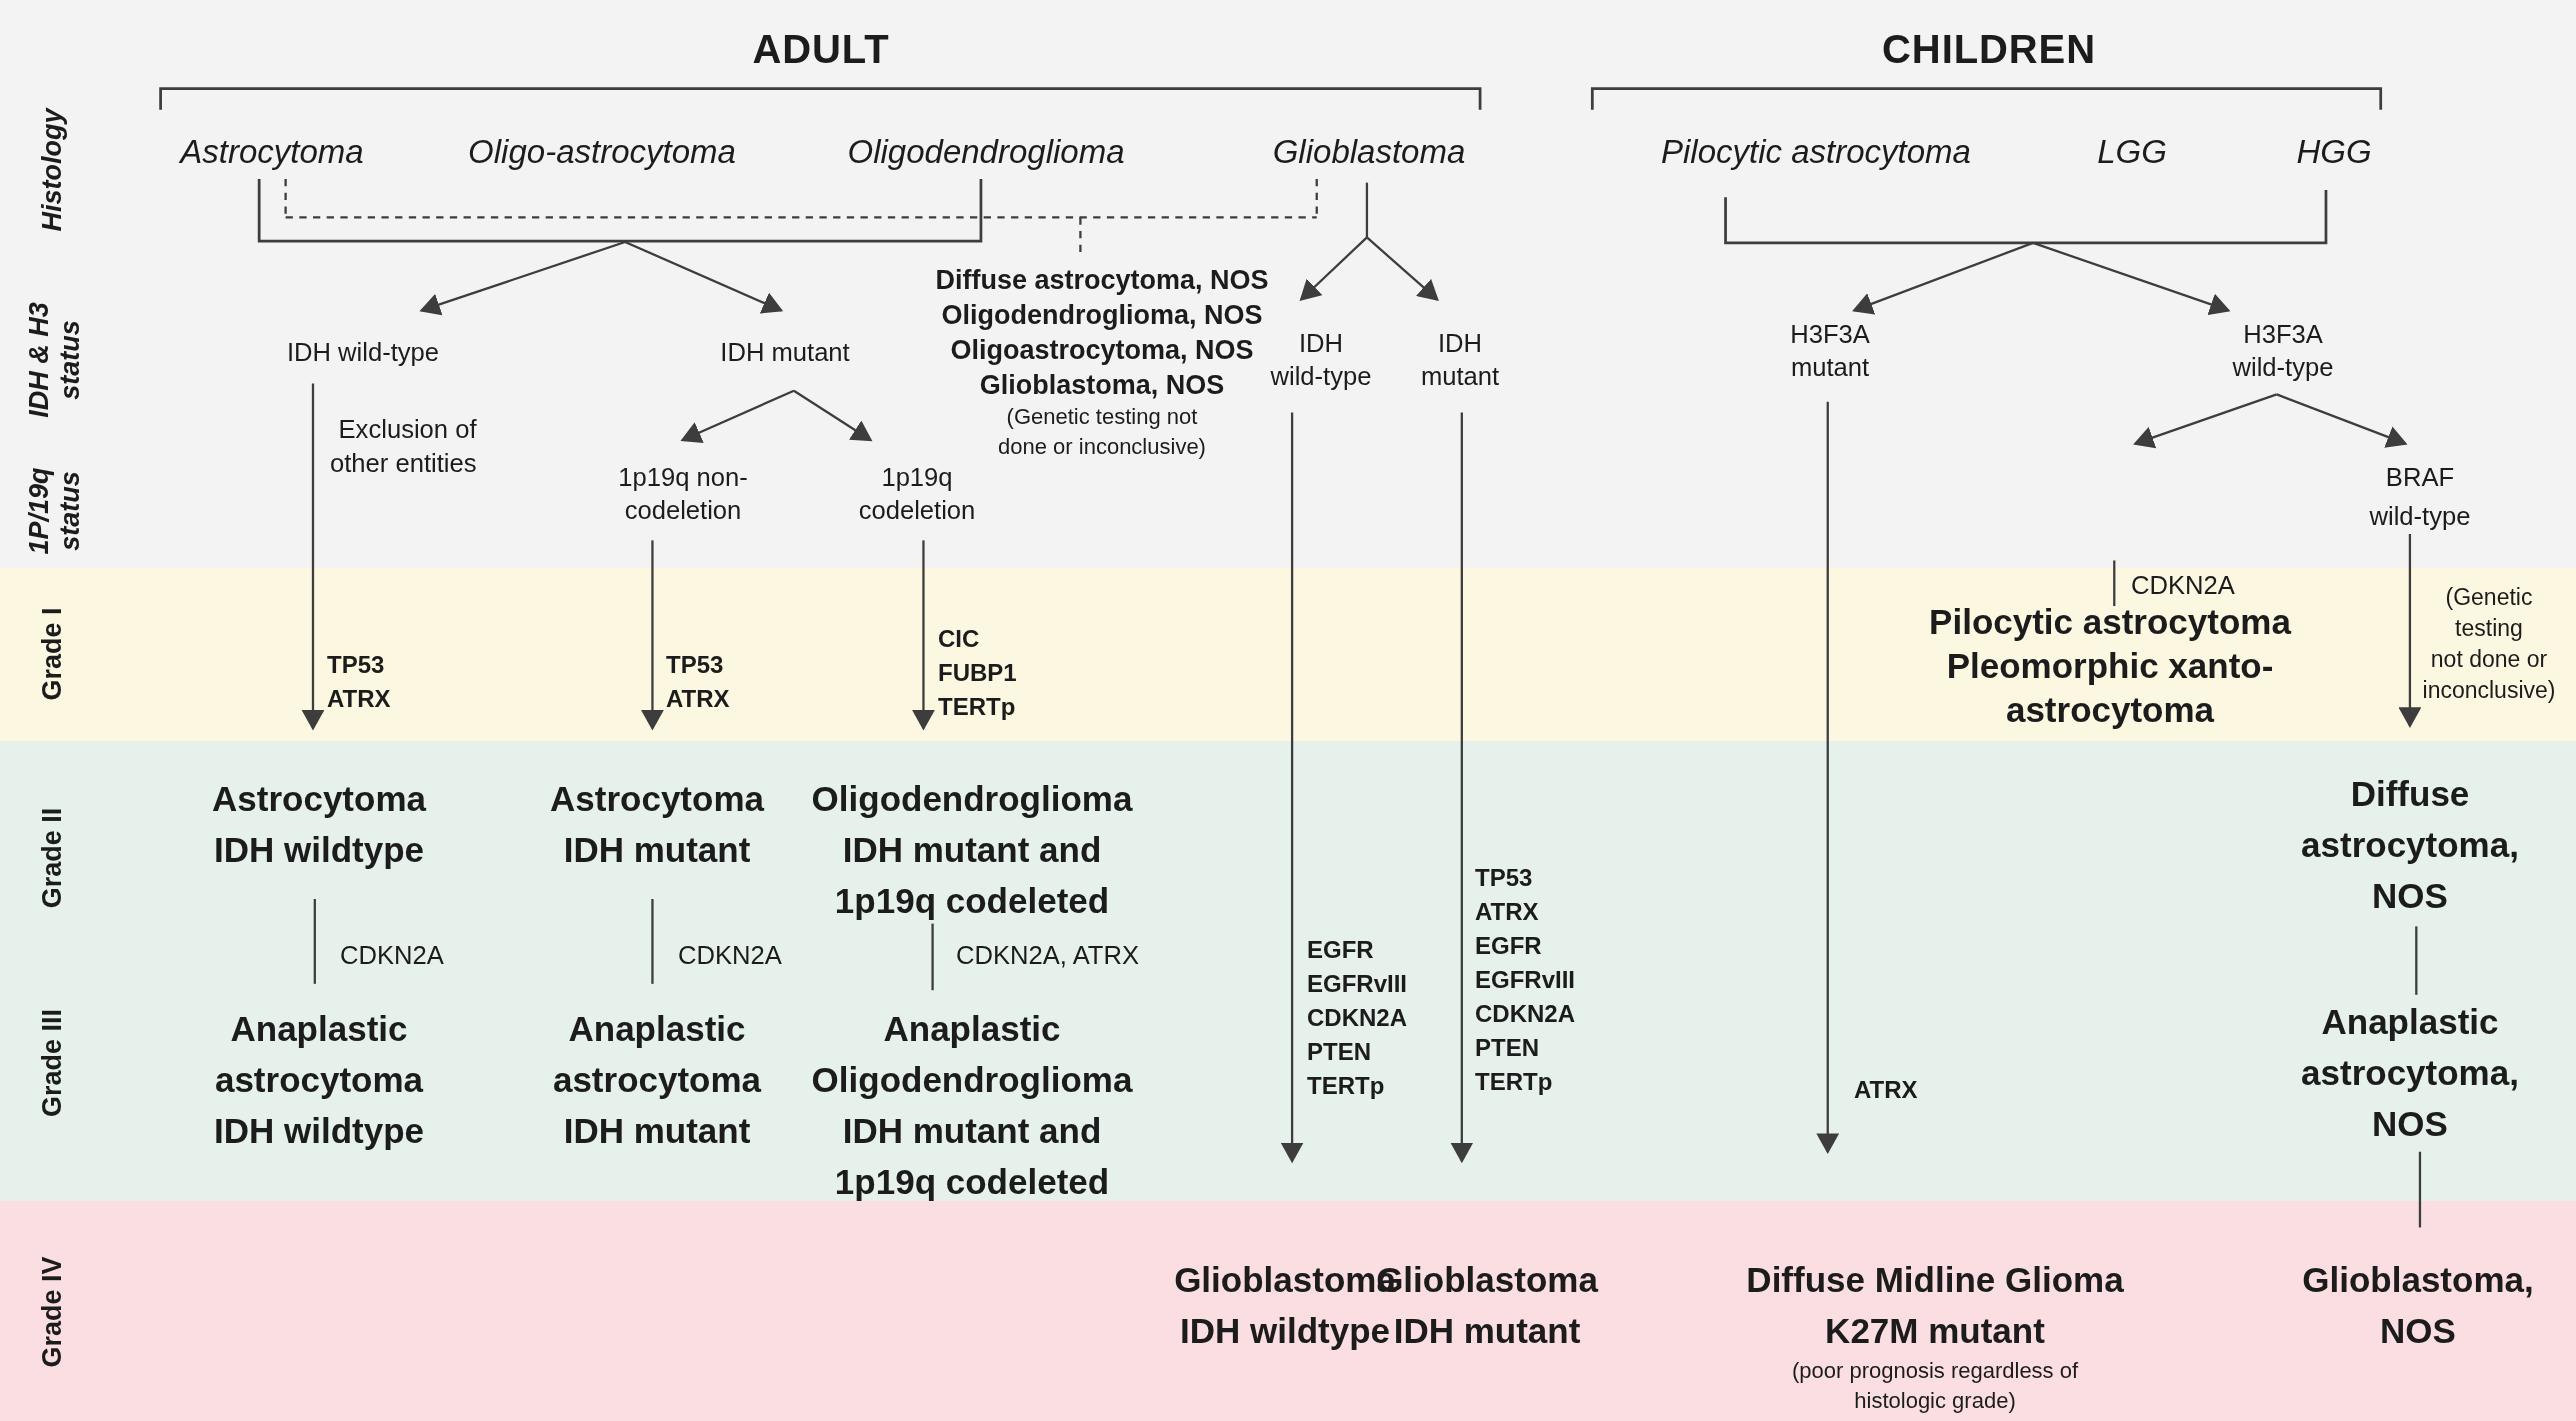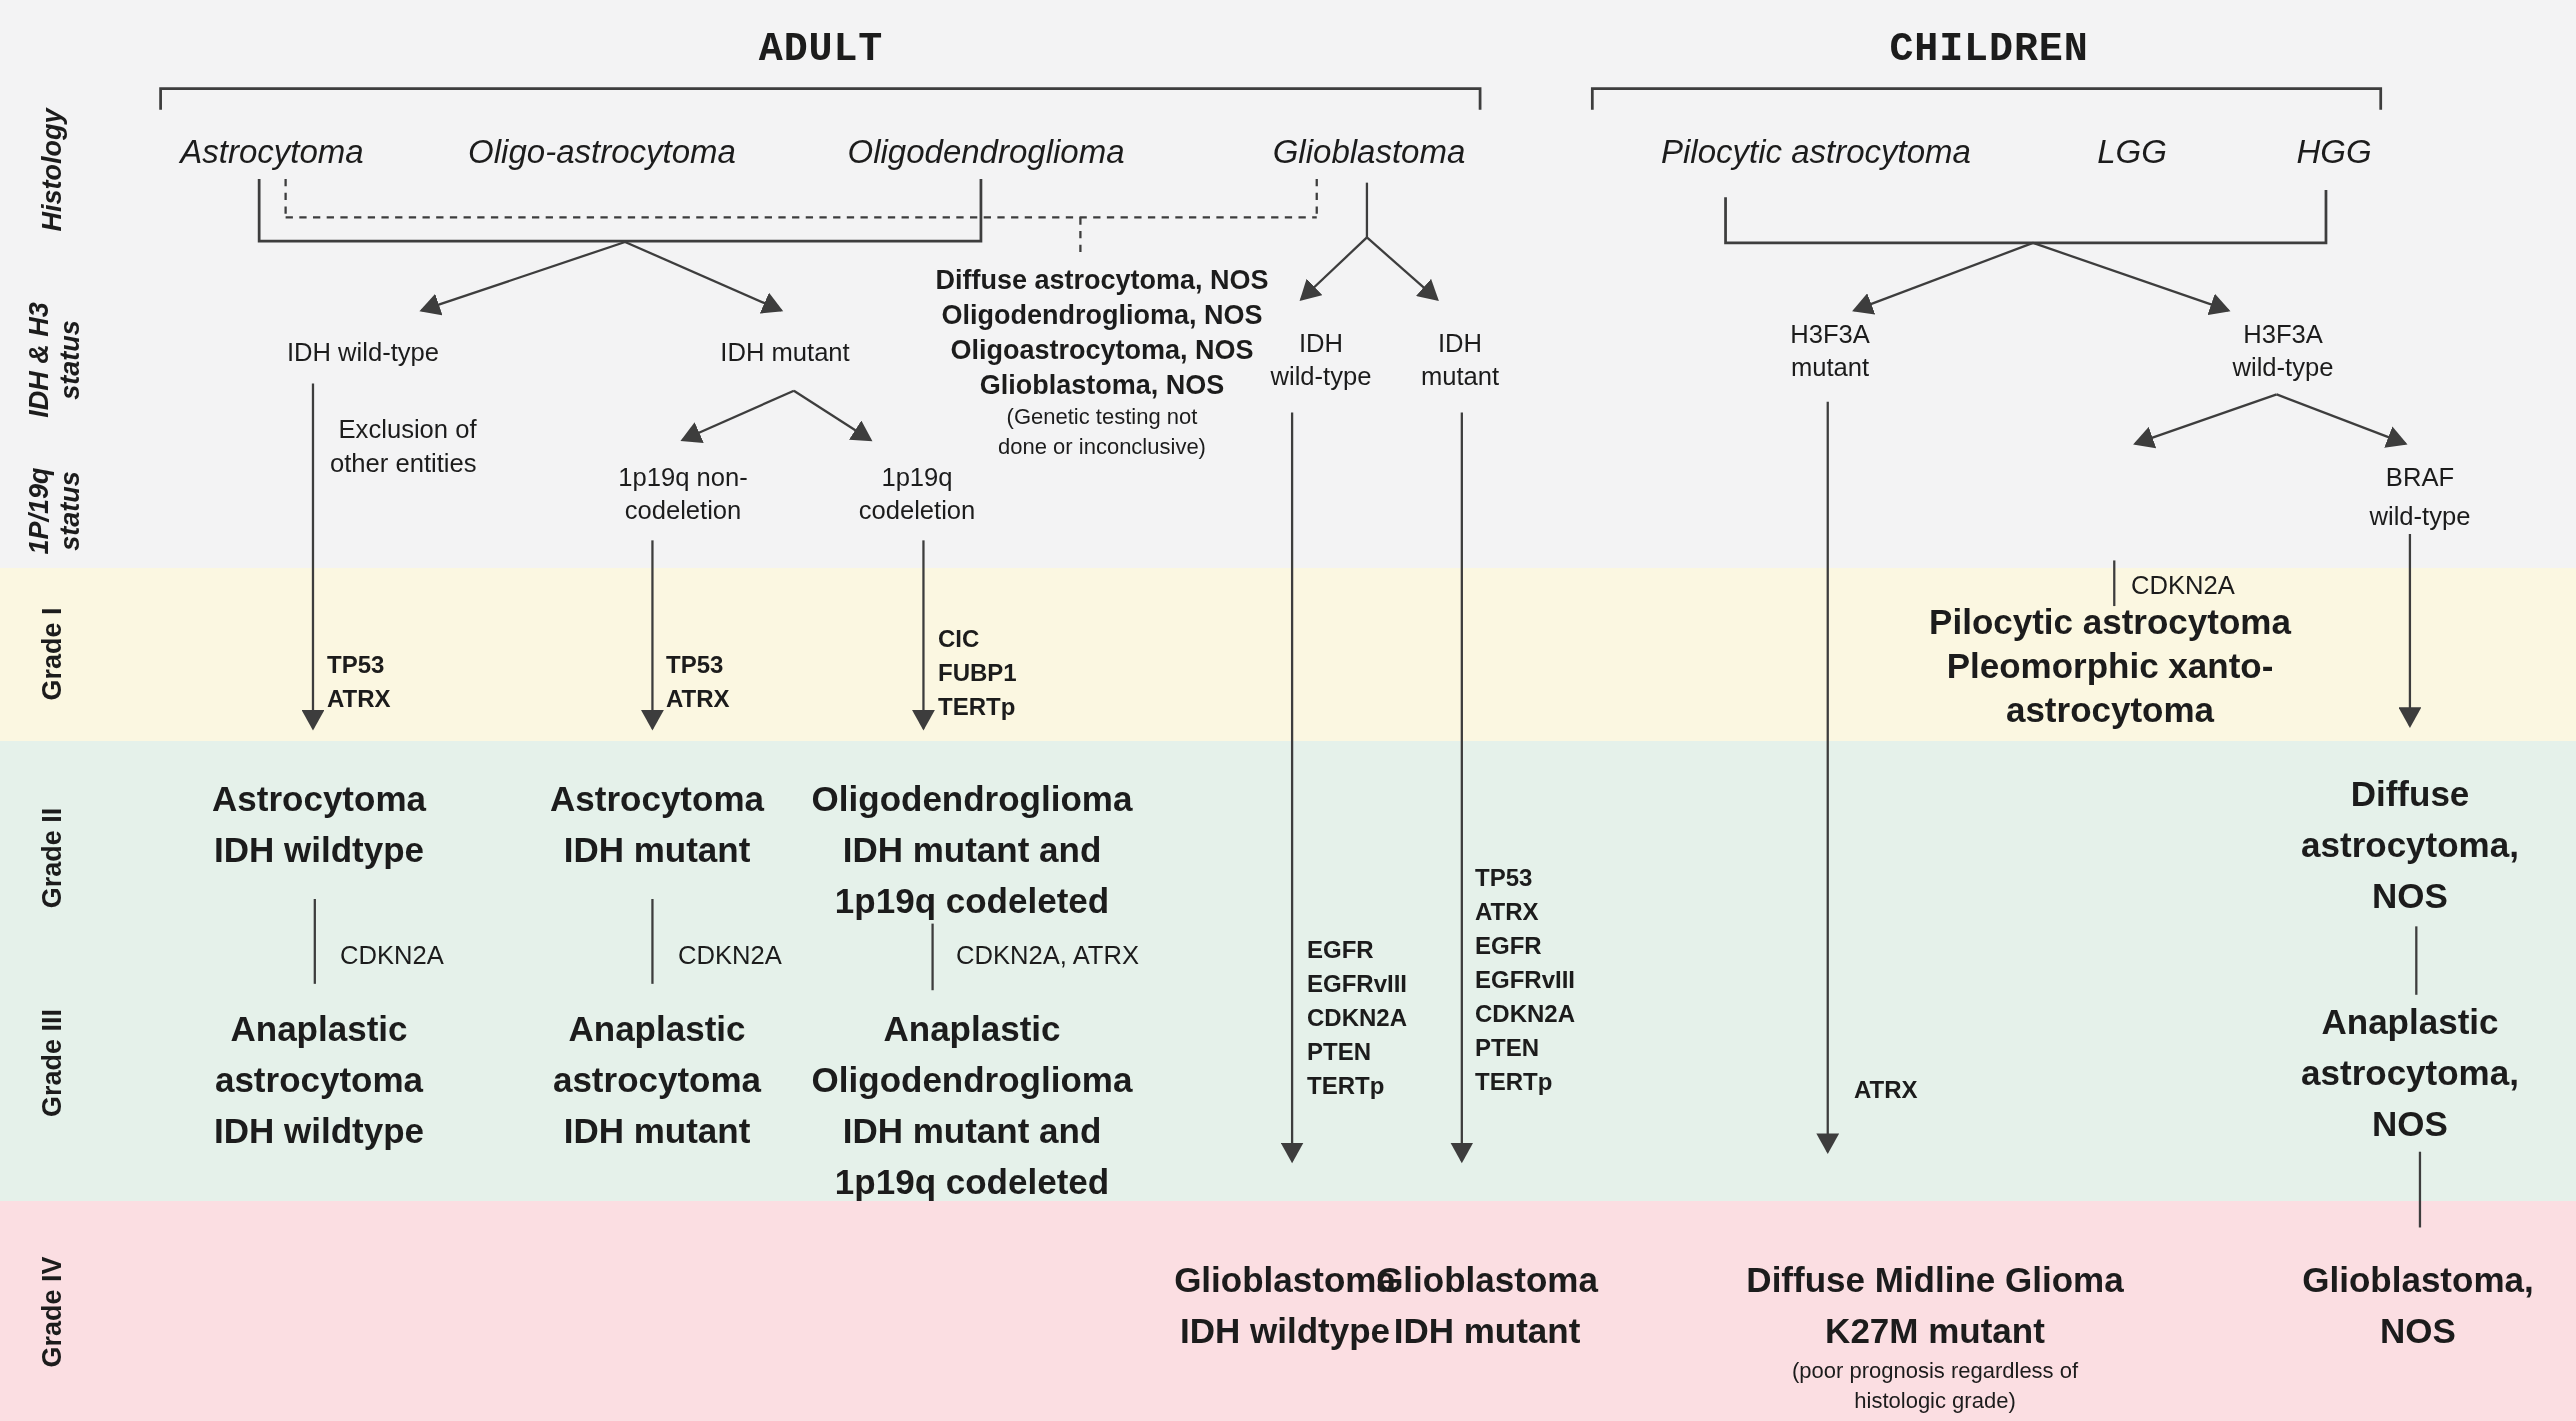--- a/index.html
+++ b/index.html
@@ -13,21 +13,21 @@
   #band-top{top:0;height:568px;background:var(--c-band_top,#f3f3f4);}
   #band-g1{top:568px;height:173px;background:var(--c-band_grade1,#fbf7e1);}
   #band-g23{top:741px;height:460px;background:var(--c-band_grade23,#e5f1ea);}
   #band-g4{top:1201px;height:221px;background:var(--c-band_grade4,#fbdee2);}
   svg#overlay{position:absolute;left:0;top:0;}
   svg#overlay path{fill:none;stroke:var(--c-line,#3d3d3d);stroke-width:3;}
   svg#overlay path.thin{stroke-width:2.5;}
   svg#overlay path.dash{stroke-dasharray:8 7;stroke-width:2.5;}
   .lbl{position:absolute;white-space:pre-line;}
   .ctr{text-align:center;transform:translateX(-50%);}
-  .hdr{font-size:40px;font-weight:bold;letter-spacing:0.9px;font-family:Liberation Mono, monospace;}
+  .hdr{font-size:40px;font-weight:bold;letter-spacing:0.9px;}
   .hist{font-size:33px;font-style:italic;font-weight:500;}
   .node{font-size:25.6px;line-height:33px;}
   .ann{font-size:24px;line-height:34px;text-align:left;font-weight:bold;}
   .ann2{font-size:25.6px;line-height:34px;text-align:right;}
   .nosb{font-size:27px;line-height:35px;font-weight:bold;}
   .result{font-size:35px;line-height:51px;font-weight:bold;}
   .pilo{font-size:35px;line-height:44px;font-weight:bold;}
   .smalln{font-size:22px;line-height:30px;}
   .smalln2{font-size:23px;line-height:31px;}
   .side{position:absolute;font-size:27px;font-weight:600;text-align:center;
@@ -185,20 +185,23 @@
   <div class="lbl ctr result" style="left:1487px;top:1254px;">Glioblastoma
 IDH mutant</div>
 
   <div class="lbl ctr node" style="left:1830px;top:318px;">H3F3A
 mutant</div>
   <div class="lbl ctr node" style="left:2283px;top:318px;">H3F3A
 wild-type</div>
   <div class="lbl ctr node" style="left:2420px;top:458px;line-height:39px;">BRAF
 wild-type</div>
   <div class="lbl ann2" style="left:2131px;top:568px;">CDKN2A</div>
+  <div class="lbl ctr smalln2" style="left:2489px;top:582px;">(Genetic testing
+not done or
+inconclusive)</div>
 
   <div class="lbl ctr pilo" style="left:2110px;top:600px;">Pilocytic astrocytoma
 Pleomorphic xanto-astrocytoma</div>
 
   <div class="lbl ann" style="left:1854px;top:1073px;">ATRX</div>
 
   <div class="lbl ctr result" style="left:2410px;top:768px;">Diffuse
 astrocytoma,
 NOS</div>
   <div class="lbl ctr result" style="left:2410px;top:996px;">Anaplastic

